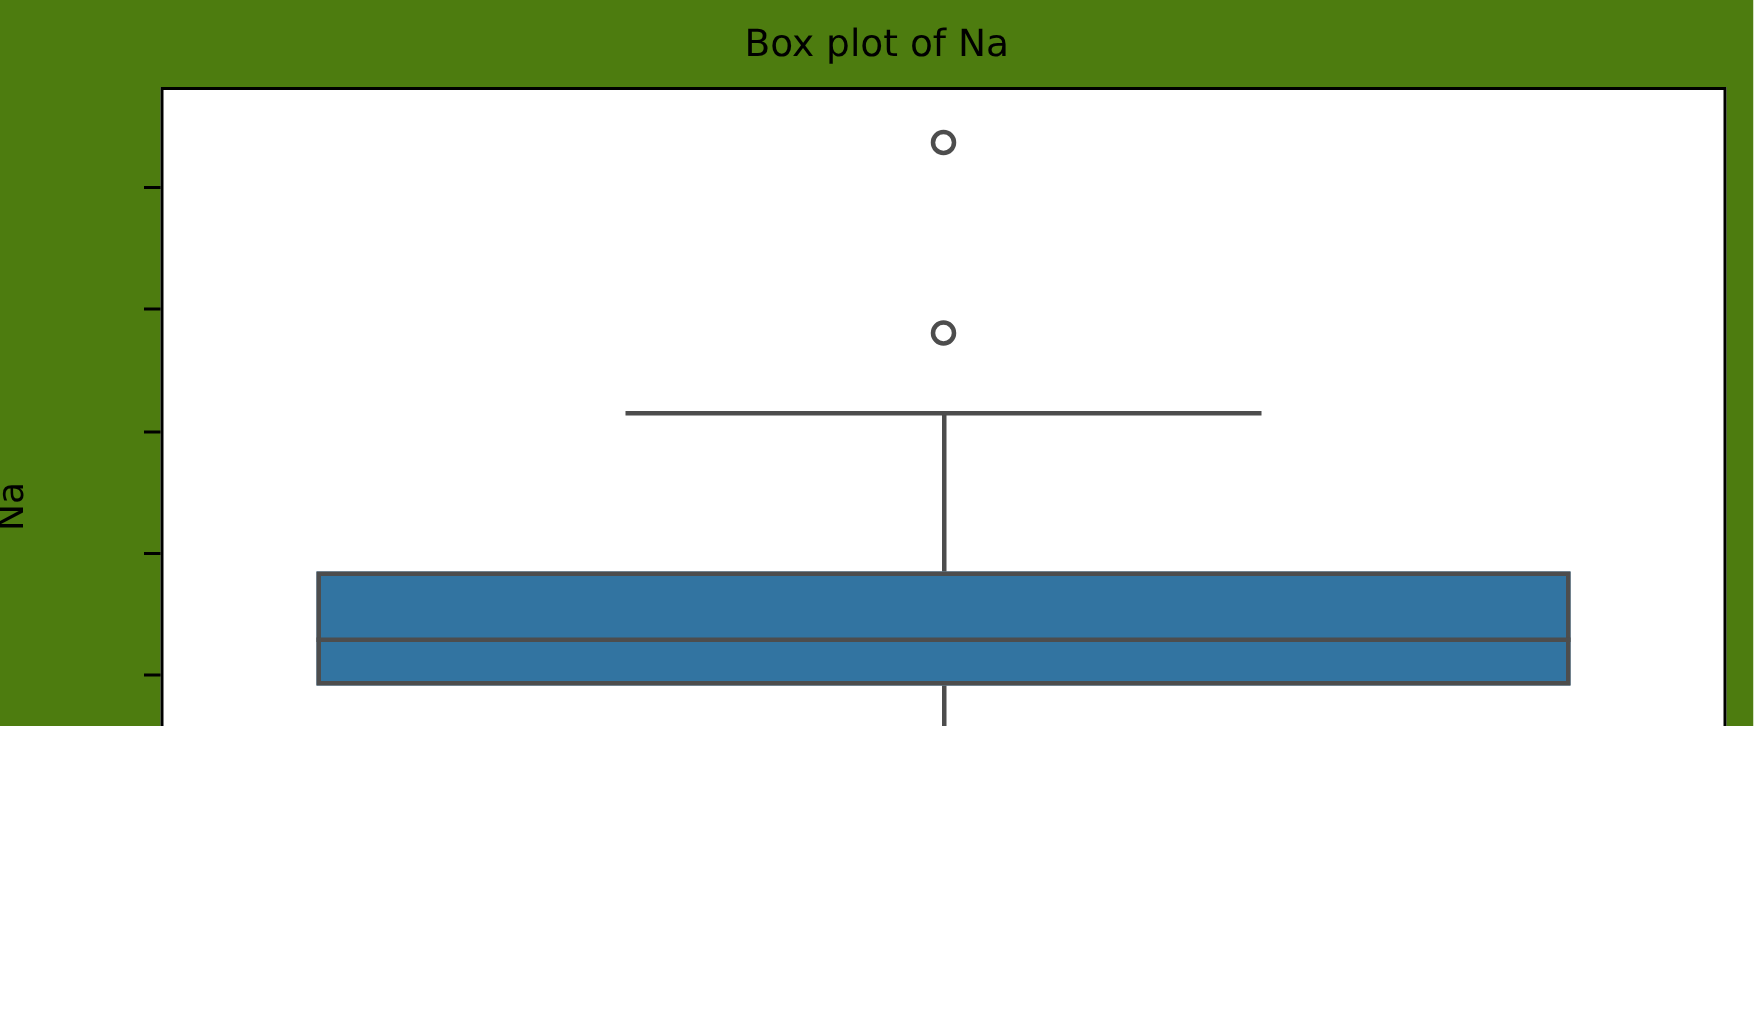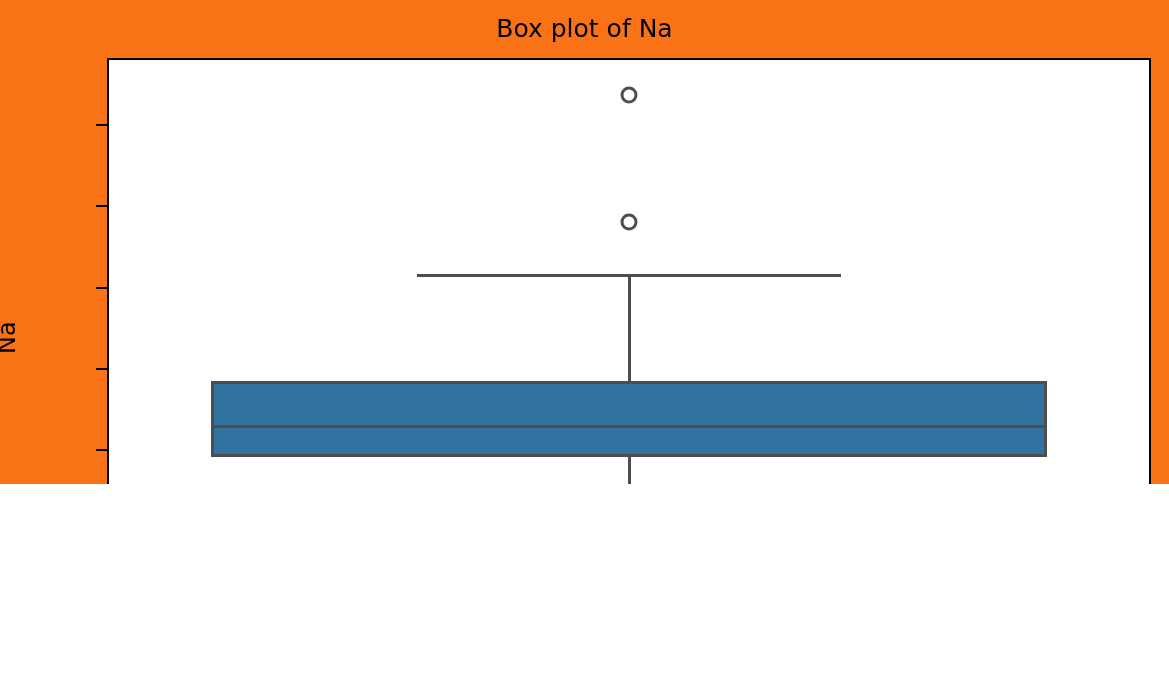--- a/index.html
+++ b/index.html
@@ -7,21 +7,21 @@
     padding: 0;
     background: #ffffff;
   }
   body {
     font-family: "DejaVu Sans", sans-serif;
   }
   #figure {
     position: relative;
     width: 1169px;
     height: 484px;
-    background: #f97316;
+    background: #4d7c0f;
     overflow: hidden;
   }
   #chart-title {
     position: absolute;
     left: 0;
     top: 14px;
     width: 1169px;
     text-align: center;
     font-size: 25px;
     color: #000000;

